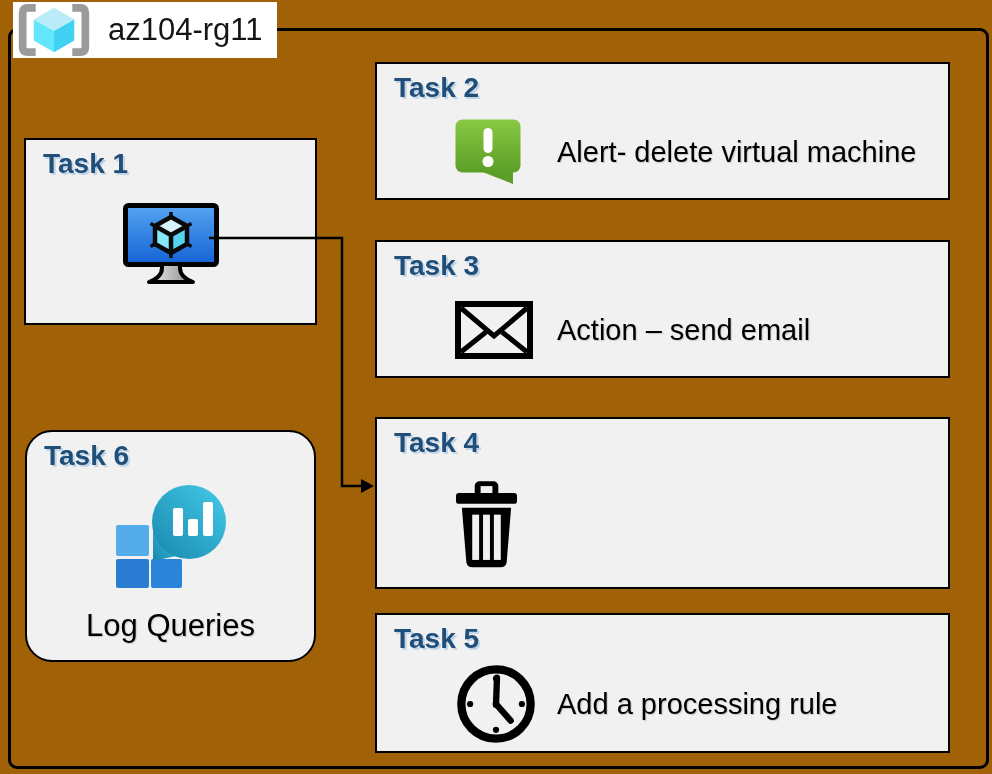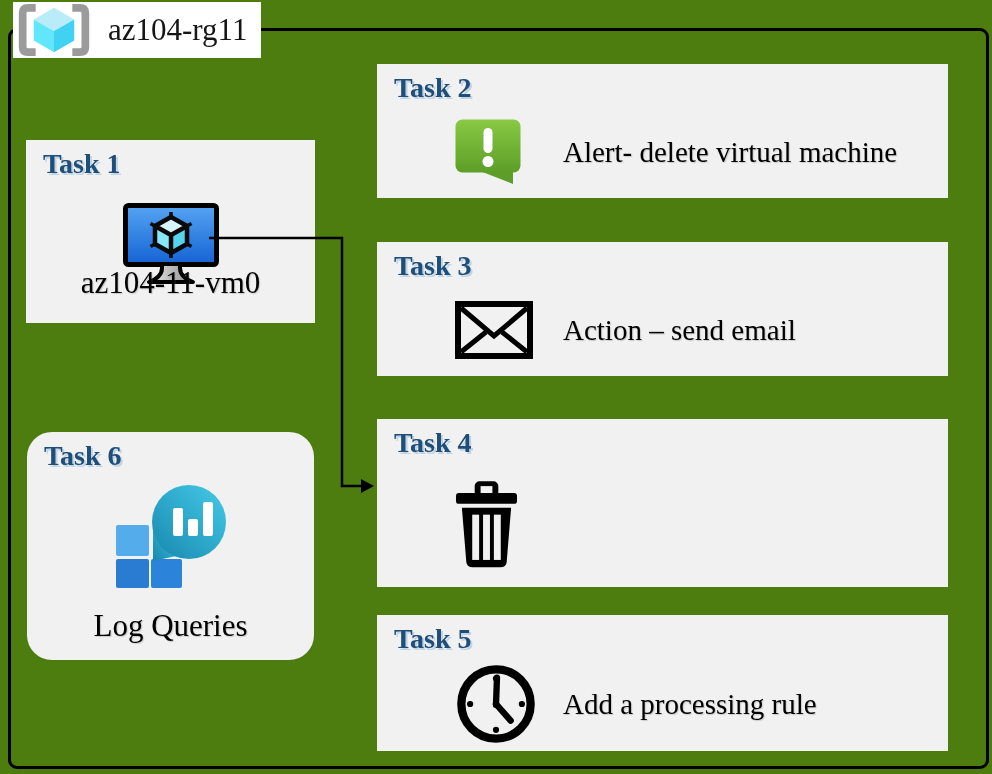--- a/index.html
+++ b/index.html
@@ -1,51 +1,51 @@
 <!DOCTYPE html>
 <html><head>
 <meta charset="utf-8">
 <style>
   html,body { margin:0; padding:0; background:#fff; }
   .page {
-    position:relative; width:992px; height:774px; background:#4d7c0f;
-    font-family:Liberation Serif, serif; overflow:hidden;
+    position:relative; width:992px; height:774px; background:#a16207;
+    font-family:Liberation Sans, sans-serif; overflow:hidden;
   }
   
   .frame {
     position:absolute; left:8px; top:28px; width:981px; height:741px;
     border:3px solid #000; border-radius:9px; box-sizing:border-box; z-index:1;
   }
   .rg-label {
     position:absolute; left:13px; top:2px; height:56px; z-index:3;
     display:flex; align-items:center; gap:15px;
     background:#ffffff; padding:0 14px 0 2px;
   }
   .rg-name { font-size:31px; color:#151515; white-space:nowrap; }
 
   
   .task-box {
-    position:absolute; background:#f1f1f1; border:2px solid #4d7c0f;
+    position:absolute; background:#f1f1f1; border:2px solid #000000;
     box-sizing:border-box; z-index:2;
   }
   .task-label {
     position:absolute; top:8px; left:17px;
     font-size:28px; font-weight:bold; color:#1f4e79;
     text-shadow:2px 2px 0 #c0d4e6; white-space:nowrap;
   }
   .caption { color:#000; text-shadow:1px 1px 1px rgba(110,110,110,0.30); white-space:nowrap; }
 
   
   .vbox .icon-wrap { position:absolute; left:50%; transform:translateX(-50%); }
   .vbox .caption { position:absolute; left:0; right:0; text-align:center; font-size:31px; }
 
   
   .hrow {
     position:absolute; left:38px; top:46px; bottom:4px; right:8px;
-    display:flex; align-items:center; gap:22px;padding-left:40px;
+    display:flex; align-items:center; gap:16px;padding-left:40px;
   }
   .icon-slot { width:86px; display:flex; align-items:center; justify-content:flex-start; flex:0 0 auto; }
   .hrow .caption { font-size:29px; }
 
   
   .connector { position:absolute; left:0; top:0; z-index:4; pointer-events:none; }
 </style>
 </head>
 <body>
 
@@ -85,21 +85,20 @@
         </defs>
         <rect x="4.5" y="3.5" width="91" height="59" rx="3" fill="url(#vmScreen)" stroke="#000" stroke-width="5"></rect>
         <polygon points="50,15 66,24 50,33 34,24" fill="#d8f4fc"></polygon>
         <polygon points="34,24 50,33 50,51 34,42" fill="#86e7f8"></polygon>
         <polygon points="66,24 50,33 50,51 66,42" fill="#55d4ef"></polygon>
         <path d="M50,15 L66,24 L66,42 L50,51 L34,42 L34,24 Z M34,24 L50,33 L66,24 M50,33 L50,51" fill="none" stroke="#0a0a0a" stroke-width="4.5" stroke-linejoin="round"></path>
         <path d="M50,15 L50,10 M66,24 L70.5,21.5 M66,42 L70.5,44.5 M50,51 L50,56 M34,42 L29.5,44.5 M34,24 L29.5,21.5" stroke="#0a0a0a" stroke-width="3.5"></path>
         <path d="M41,62 L41,66 C41,72 36,77 28,80 L72,80 C64,77 59,72 59,66 L59,62 Z" fill="url(#standGrad)" stroke="#000" stroke-width="4" stroke-linejoin="round"></path>
       </svg>
     </div>
-    <div class="caption" style="bottom:22px;">az104-11-vm0</div>
   </div>
 
   <div class="task-box vbox" style="left:25px; top:430px; width:291px; height:232px;border-radius:27px;">
     <div class="task-label">Task 6</div>
     <div class="icon-wrap" style="top:50px;">
       <svg width="114" height="108" viewBox="0 0 112 108">
         <defs>
           <linearGradient id="logTeal" x1="1" y1="0" x2="0" y2="1">
             <stop offset="0" stop-color="#45cbe8"></stop>
               <stop offset="1" stop-color="#1787ae"></stop>

